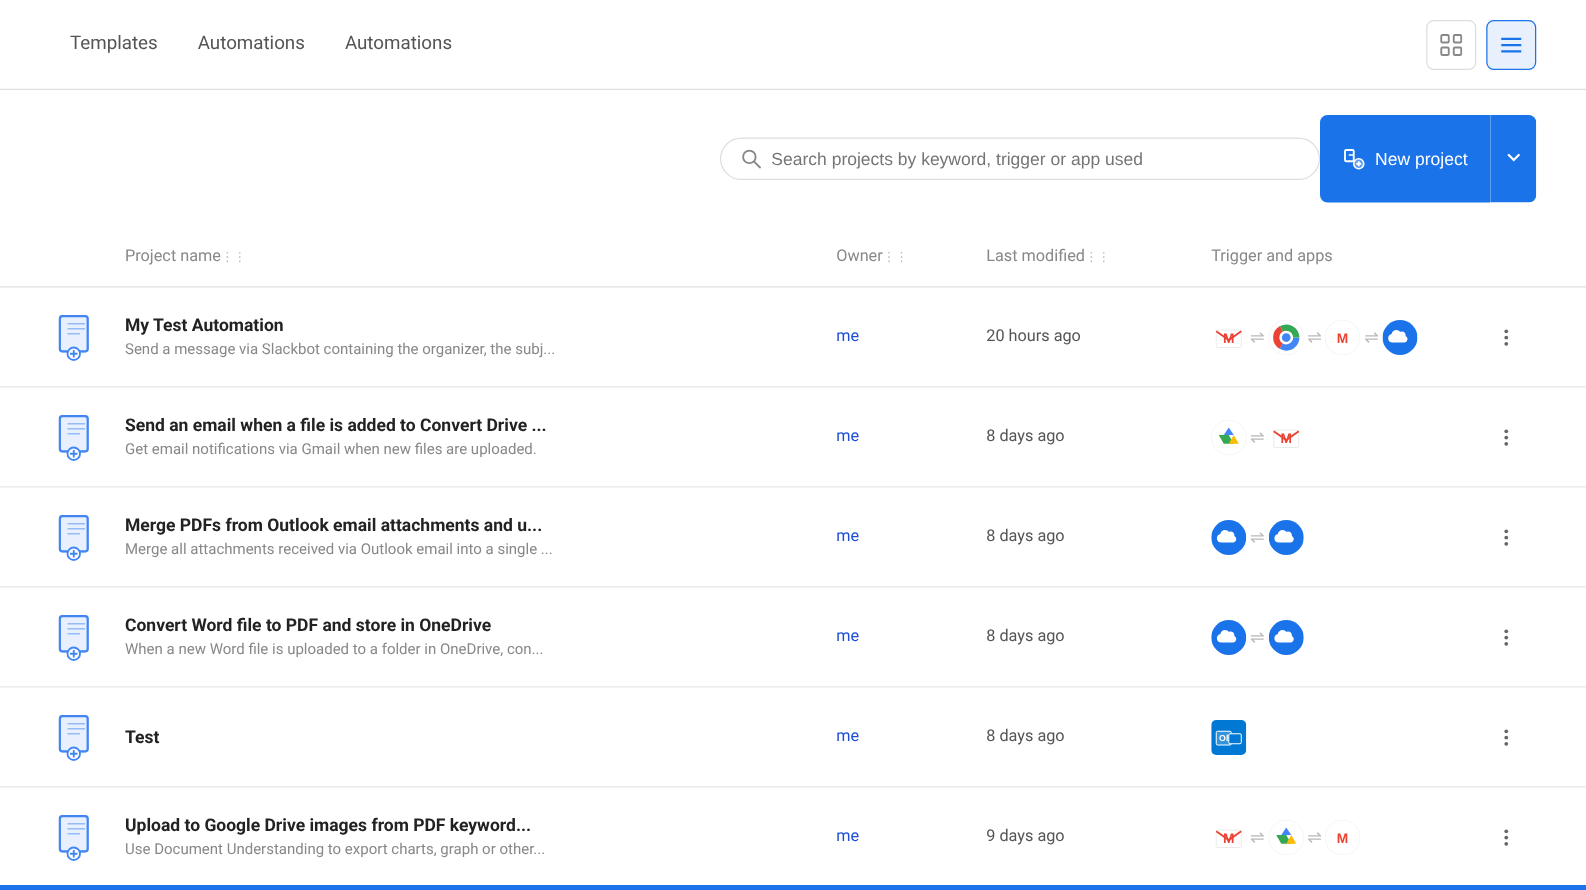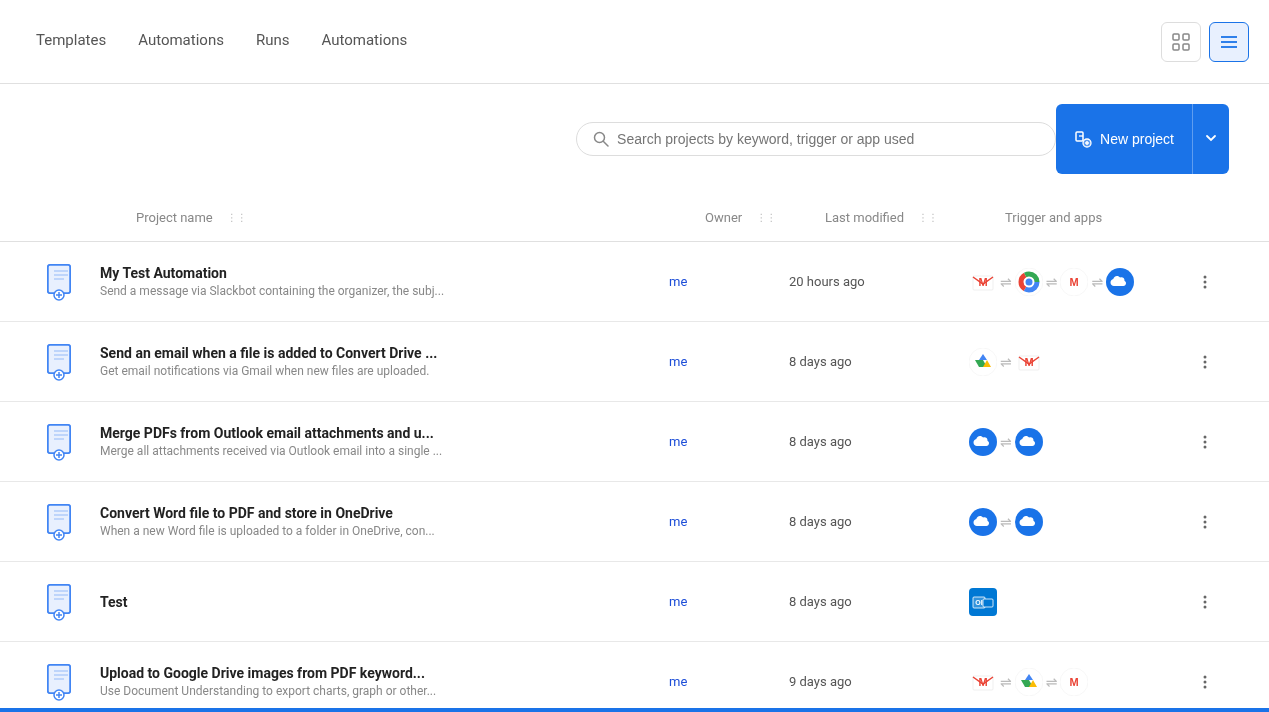--- a/index.html
+++ b/index.html
@@ -1,36 +1,36 @@
 <!DOCTYPE html>
 <html><head>
   <meta charset="utf-8">
   <style>
     * { box-sizing: border-box; margin: 0; padding: 0; }
     body { font-family: -apple-system, BlinkMacSystemFont, 'Segoe UI', Roboto, Arial, sans-serif; background: #fff; color: #333; font-size: 14px; }
     
-    .top-nav { display: flex; align-items: center; justify-content: space-between; padding: 0 20px; border-bottom: 1px solid #e0e0e0; height: 84px; }
+    .top-nav { display: flex; align-items: center; justify-content: space-between; padding: 0 40px; border-bottom: 1px solid #e0e0e0; height: 72px; }
     .nav-tabs { display: flex; align-items: center; gap: 0; }
     .nav-tab { padding: 24px 16px; font-size: 15px; cursor: pointer; color: #555; text-decoration: none; border-bottom: 3px solid transparent; display: block; font-weight: 400; }
     .nav-tab.active { color: #1a73e8; border-bottom: 3px solid #1a73e8; font-weight: 500; }
     .view-toggles { display: flex; gap: 8px; align-items: center; }
     .view-btn { width: 40px; height: 40px; border: 1px solid #ddd; border-radius: 6px; background: #fff; cursor: pointer; display: flex; align-items: center; justify-content: center; color: #555; }
     .view-btn.active { background: #e8f0fe; border-color: #1a73e8; color: #1a73e8; }
 
     .toolbar { display: flex; align-items: center; justify-content: flex-end; padding: 20px 40px; }
     .search-box { display: flex; align-items: center; border: 1px solid #ddd; border-radius: 24px; padding: 8px 16px; width: 480px; gap: 8px; }
     .search-box input { border: none; outline: none; font-size: 14px; color: #555; width: 100%; background: transparent; }
     .search-icon-svg { color: #888; flex-shrink: 0; }
 
     .new-project-btn { display: flex; align-items: center; background: #1a73e8; color: white; border: none; border-radius: 6px 0 0 6px; padding: 26px 18px; font-size: 14px; font-weight: 500; cursor: pointer; gap: 8px; }
     .new-project-dropdown { background: #1a73e8; color: white; border: none; border-left: 1px solid rgba(255,255,255,0.3); border-radius: 0 6px 6px 0; padding: 10px 12px; cursor: pointer; }
     .btn-group { display: flex; }
 
     .table-header { display: grid; grid-template-columns: 60px 1fr 120px 180px 220px 40px; align-items: center; padding: 0 40px; color: #888; font-size: 13px; border-bottom: 1px solid #e0e0e0; height: 48px; }
-    .col-header { display: flex; align-items: center; gap: 14px; margin-left: 36px; }
+    .col-header { display: flex; align-items: center; gap: 0; }
     .drag-icon { color: #bbb; font-size: 10px; }
 
     .table-row { display: grid; grid-template-columns: 60px 1fr 120px 180px 220px 40px; align-items: center; padding: 0 40px; border-bottom: 1px solid #e8e8e8; min-height: 80px; cursor: pointer; }
 
     .project-icon { width: 42px; height: 42px; position: relative; }
     .project-icon svg { width: 42px; height: 42px; }
 
     .project-info { display: flex; flex-direction: column; gap: 3px; padding: 12px 16px 12px 0; }
     .project-name { font-size: 14px; font-weight: 700; color: #222; }
     .project-desc { font-size: 12px; color: #888; }
@@ -46,21 +46,20 @@
 
     .bottom-bar { height: 4px; background: #1a73e8; position: fixed; bottom: 0; left: 0; right: 0; }
   </style>
 </head>
 <body>
 
 <div class="top-nav">
   <div class="nav-tabs">
     <a class="nav-tab">Templates</a>
     <a class="nav-tab">Automations</a>
-    <a class="nav-tab">Runs</a>
     <a class="nav-tab">Automations</a>
   </div>
   <div class="view-toggles">
     <button class="view-btn">
       <svg width="18" height="18" viewBox="0 0 18 18" fill="none">
         <rect x="1" y="1" width="6" height="6" rx="1" stroke="#888" stroke-width="1.5"></rect>
         <rect x="11" y="1" width="6" height="6" rx="1" stroke="#888" stroke-width="1.5"></rect>
         <rect x="1" y="11" width="6" height="6" rx="1" stroke="#888" stroke-width="1.5"></rect>
         <rect x="11" y="11" width="6" height="6" rx="1" stroke="#888" stroke-width="1.5"></rect>
       </svg>

